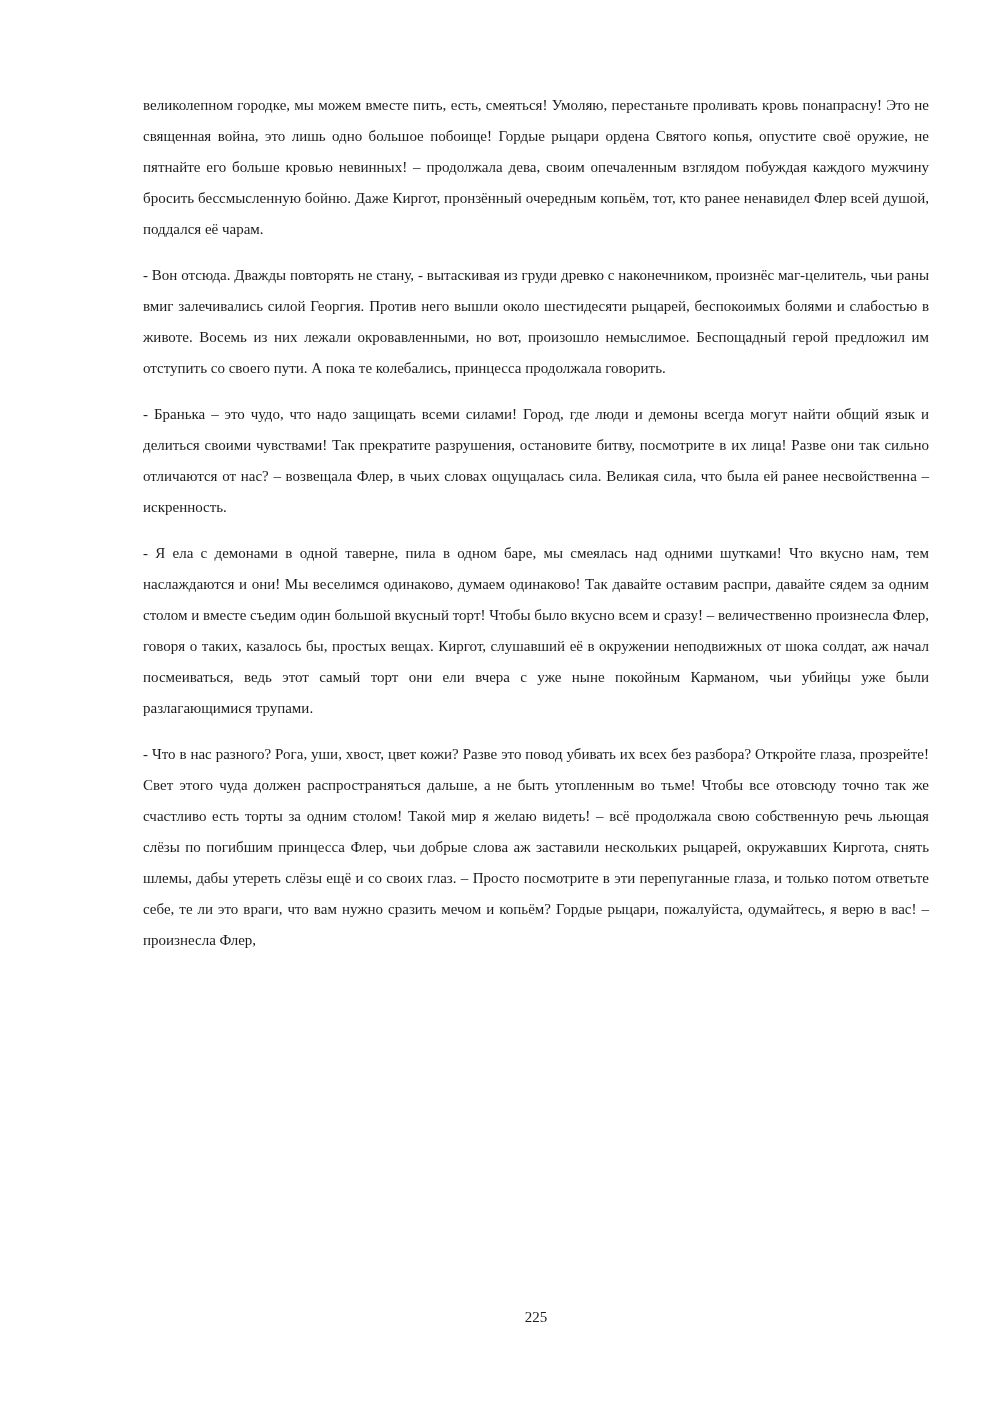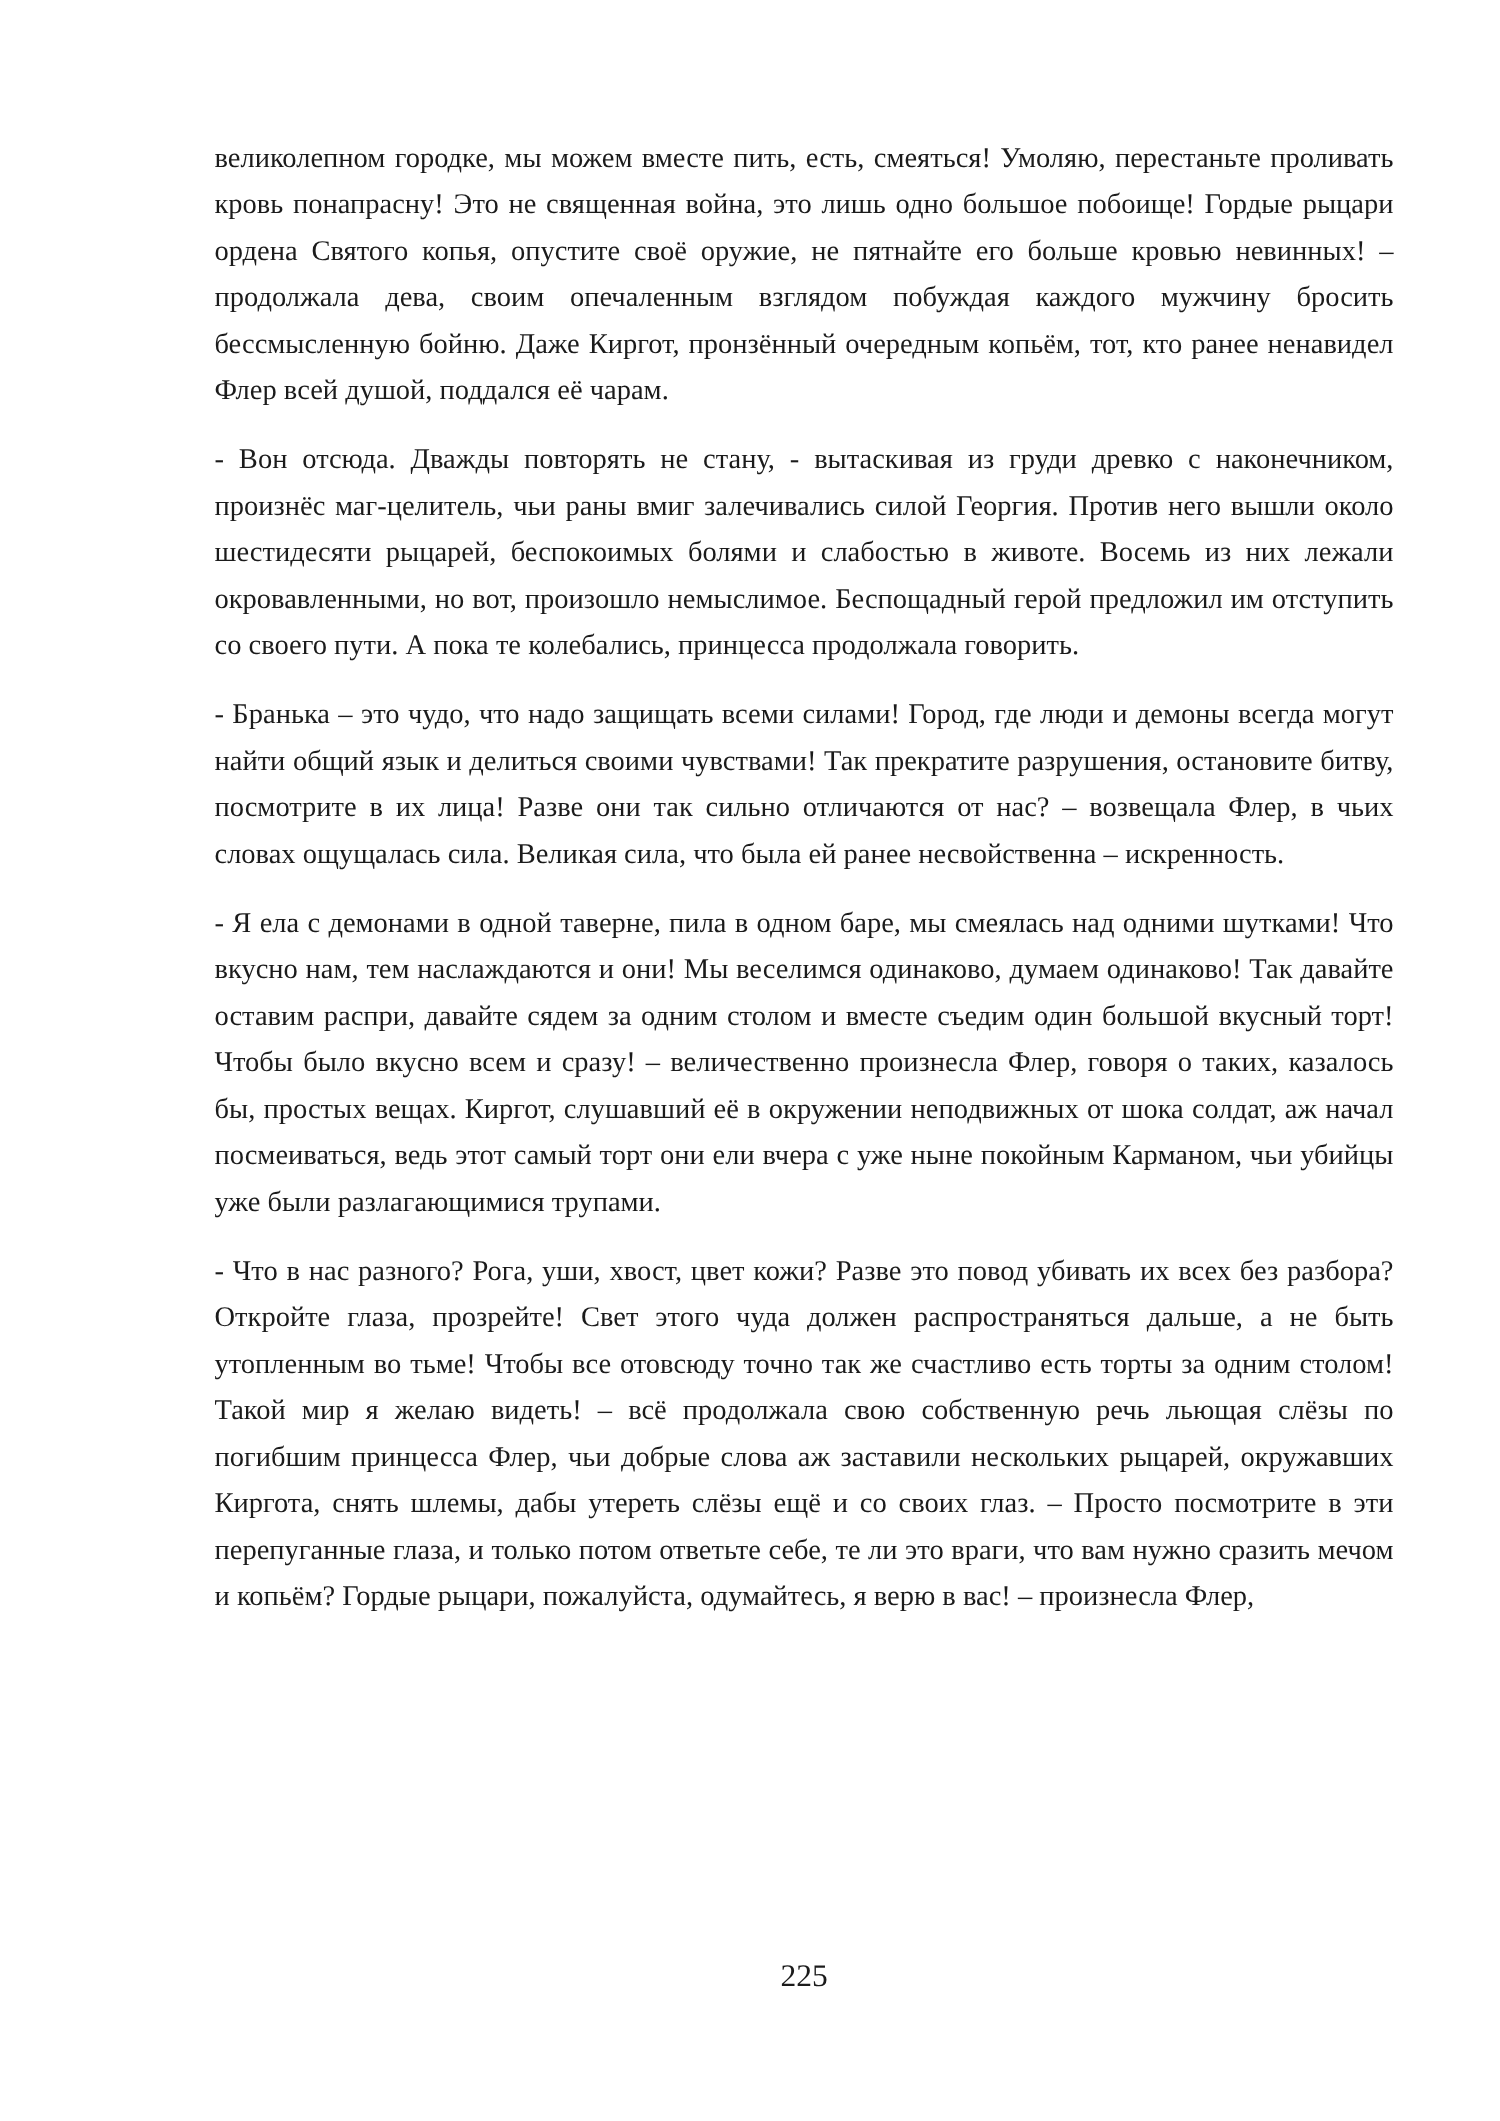--- a/index.html
+++ b/index.html
@@ -19,38 +19,38 @@
     height: 1414px;
     background: #ffffff;
     font-family: "Liberation Serif", "DejaVu Serif", serif;
     color: #1b1b1b;
   }
   .text-block {
     position: absolute;
     top: 90px;
     left: 143px;
     width: 786px;
-    font-size: 19px;
+    font-size: 15px;
     line-height: 31px;
   }
   .para {
     margin: 0 0 15px 0;
     text-align: justify;
     text-justify: inter-word;
   }
   .para:last-child {
     margin-bottom: 16px;
   }
   .page-number {
     position: absolute;
     top: 1303px;
     left: 143px;
     width: 786px;
     text-align: center;
-    font-size: 21px;
+    font-size: 15px;
     line-height: 28px;
     color: #1b1b1b;
   }
 </style>
 </head>
 <body>
 
 <div class="page">
   <div class="text-block">
     <p class="para">великолепном городке, мы можем вместе пить, есть, смеяться! Умоляю, перестаньте проливать кровь понапрасну! Это не священная война, это лишь одно большое побоище! Гордые рыцари ордена Святого копья, опустите своё оружие, не пятнайте его больше кровью невинных! – продолжала дева, своим опечаленным взглядом побуждая каждого мужчину бросить бессмысленную бойню. Даже Киргот, пронзённый очередным копьём, тот, кто ранее ненавидел Флер всей душой, поддался её чарам.</p>

